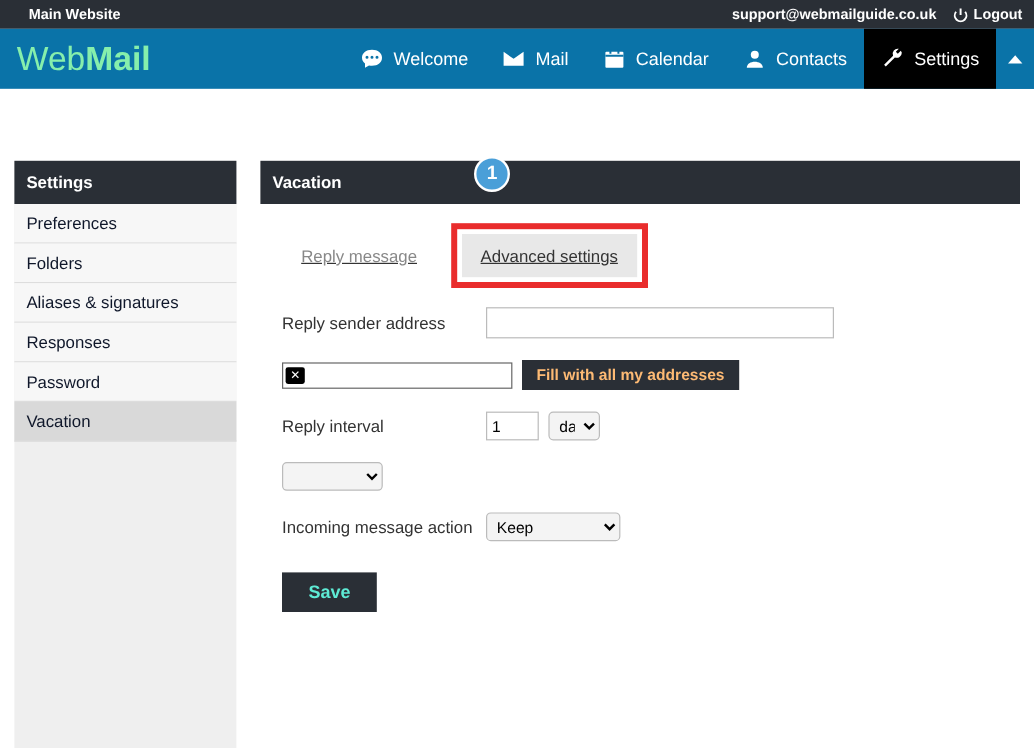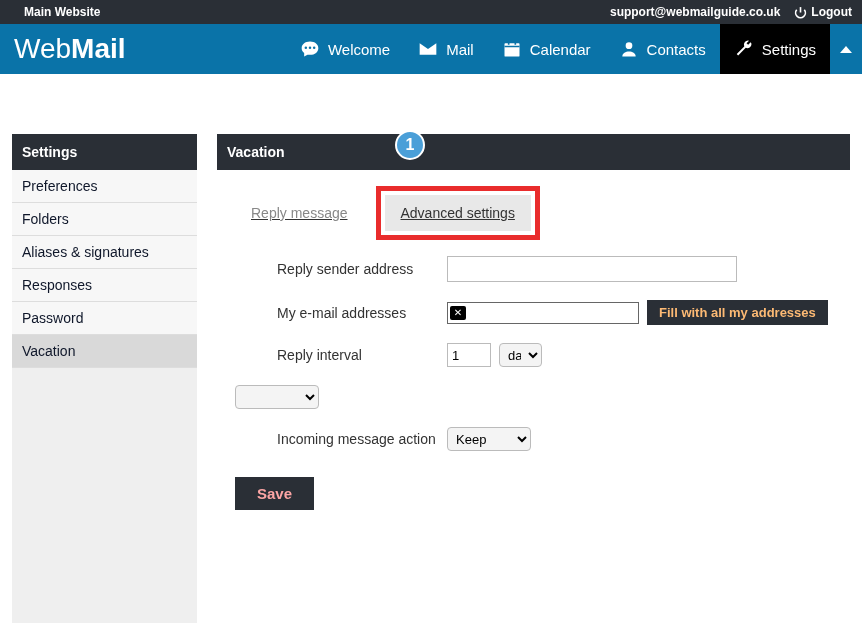--- a/index.html
+++ b/index.html
@@ -1,21 +1,21 @@
 <!DOCTYPE html>
 <html><head>
 <meta charset="utf-8">
 <style>
   * { box-sizing: border-box; margin: 0; padding: 0; }
   body { font-family: "Helvetica Neue", Arial, sans-serif; font-size: 13px; color: #333; background: #fff; width: 862px; }
   .topbar { background: #2a2f36; color: #fff; height: 24px; display: flex; align-items: center; padding: 0 10px; font-size: 12px; font-weight: 600; }
   .topbar .spacer { flex: 1; }
   .topbar a { color: #fff; text-decoration: none; margin-left: 14px; display: inline-flex; align-items: center; gap: 4px; }
   .navbar { background: #0a73a8; color: #fff; height: 50px; display: flex; align-items: stretch; }
-  .logo { font-size: 28px; font-weight: 300; color: #ffffff; display: flex; align-items: center; padding: 16px 14px; }
+  .logo { font-size: 28px; font-weight: 300; color: #86efac; display: flex; align-items: center; padding: 16px 14px; }
   .logo b { font-weight: 700; }
   .nav-spacer { flex: 1; }
   .nav-item { display: flex; align-items: center; gap: 8px; padding: 0 14px; color: #fff; font-size: 15px; cursor: pointer; }
   .nav-item.active { background: #000; }
   .nav-item svg { width: 20px; height: 20px; fill: #fff; }
   .nav-caret { display: flex; align-items: center; padding: 0 10px; background: #0a73a8; }
   .nav-caret .tri { width: 0; height: 0; border-left: 6px solid transparent; border-right: 6px solid transparent; border-bottom: 7px solid #fff; }
   .content { display: flex; gap: 20px; padding: 60px 12px 12px 12px; }
   .sidebar { width: 185px; background: #efefef; }
   .side-header { background: #2a2f36; color: #fff; font-weight: 600; padding: 10px 10px; font-size: 14px; }
@@ -23,33 +23,33 @@
   .side-item.active { background: #d9d9d9; }
   .main { flex: 1; }
   .main-header { background: #2a2f36; color: #fff; font-weight: 600; padding: 8px 10px; font-size: 14px; display: flex; align-items: center; position: relative; height: 36px; }
   .step-badge { position: absolute; left: 178px; top: -4px; width: 30px; height: 30px; border-radius: 50%; background: #4a9fd8; color: #fff; display: flex; align-items: center; justify-content: center; font-weight: 700; font-size: 16px; border: 2px solid #fff; }
   .tabs { display: flex; gap: 12px; margin: 16px 0 10px 18px; align-items: center; text-decoration: underline; }
   .tab { padding: 10px 16px; font-size: 14px; color: #888; cursor: pointer; }
   .tab.active { background: #e8e8e8; color: #333; }
   .tab-highlight { border: 5px solid #e92c2c; padding: 4px; display: inline-block; text-align: right; }
   .form { padding: 6px 0 0 18px; }
   .row { display: flex; align-items: center; margin-bottom: 18px; }
-  .row .lbl { width: 170px; font-size: 14px; color: #333; margin-left: 42px; }
+  .row .lbl { width: 170px; font-size: 14px; color: #333; }
   .row .ctl { display: flex; align-items: center; gap: 8px; }
   input[type=text].wide { width: 290px; height: 26px; border: 1px solid #bbb; padding: 2px 4px; font-size: 13px; }
   .tagbox { width: 192px; height: 22px; border: 1px solid #666; background: #fff; display: flex; align-items: center; padding: 0 2px; }
   .tag-x { width: 16px; height: 14px; background: #000; color: #fff; font-size: 10px; display: flex; align-items: center; justify-content: center; border-radius: 2px; }
   .btn-dark { background: #2a2f36; color: #fdba74; border: none; padding: 5px 12px; font-size: 13px; font-weight: 600; cursor: pointer; }
   input.small { width: 44px; height: 24px; border: 1px solid #bbb; padding: 2px 4px; font-size: 13px; }
   select { height: 24px; border: 1px solid #bbb; background: #f4f4f4; border-radius: 4px; font-size: 13px; padding: 0 4px; }
   select.days { width: 43px; }
   select.empty { width: 84px; }
-  select.keep { width: 84px; }
+  select.keep { width: 112px; }
   .save-row { margin-top: 26px; }
-  .save-btn { background: #2a2f36; color: #fca5a5; border: none; padding: 8px 22px; font-size: 15px; font-weight: 600; cursor: pointer; }
+  .save-btn { background: #2a2f36; color: #5eead4; border: none; padding: 8px 22px; font-size: 15px; font-weight: 600; cursor: pointer; }
 </style>
 </head>
 <body>
 
 <div class="topbar">
   <a href="#">Main Website</a>
   <div class="spacer"></div>
   <a href="#">support@webmailguide.co.uk</a>
   <a href="#">
     <svg width="13" height="13" viewBox="0 0 24 24" fill="none" stroke="#fff" stroke-width="3">
@@ -129,21 +129,20 @@
     </div>
 
     <div class="form">
       <div class="row">
         <div class="lbl">Reply sender address</div>
         <div class="ctl">
             <input type="text" class="wide" value="" style="">
           </div>
       </div>
       <div class="row">
-        <div class="lbl">My e-mail addresses</div>
         <div class="ctl">
           <div class="tagbox">
             <span class="tag-x">✕</span>
           </div>
           <button class="btn-dark">Fill with all my addresses</button>
         </div>
       </div>
       <div class="row">
         <div class="lbl">Reply interval</div>
         <div class="ctl">

